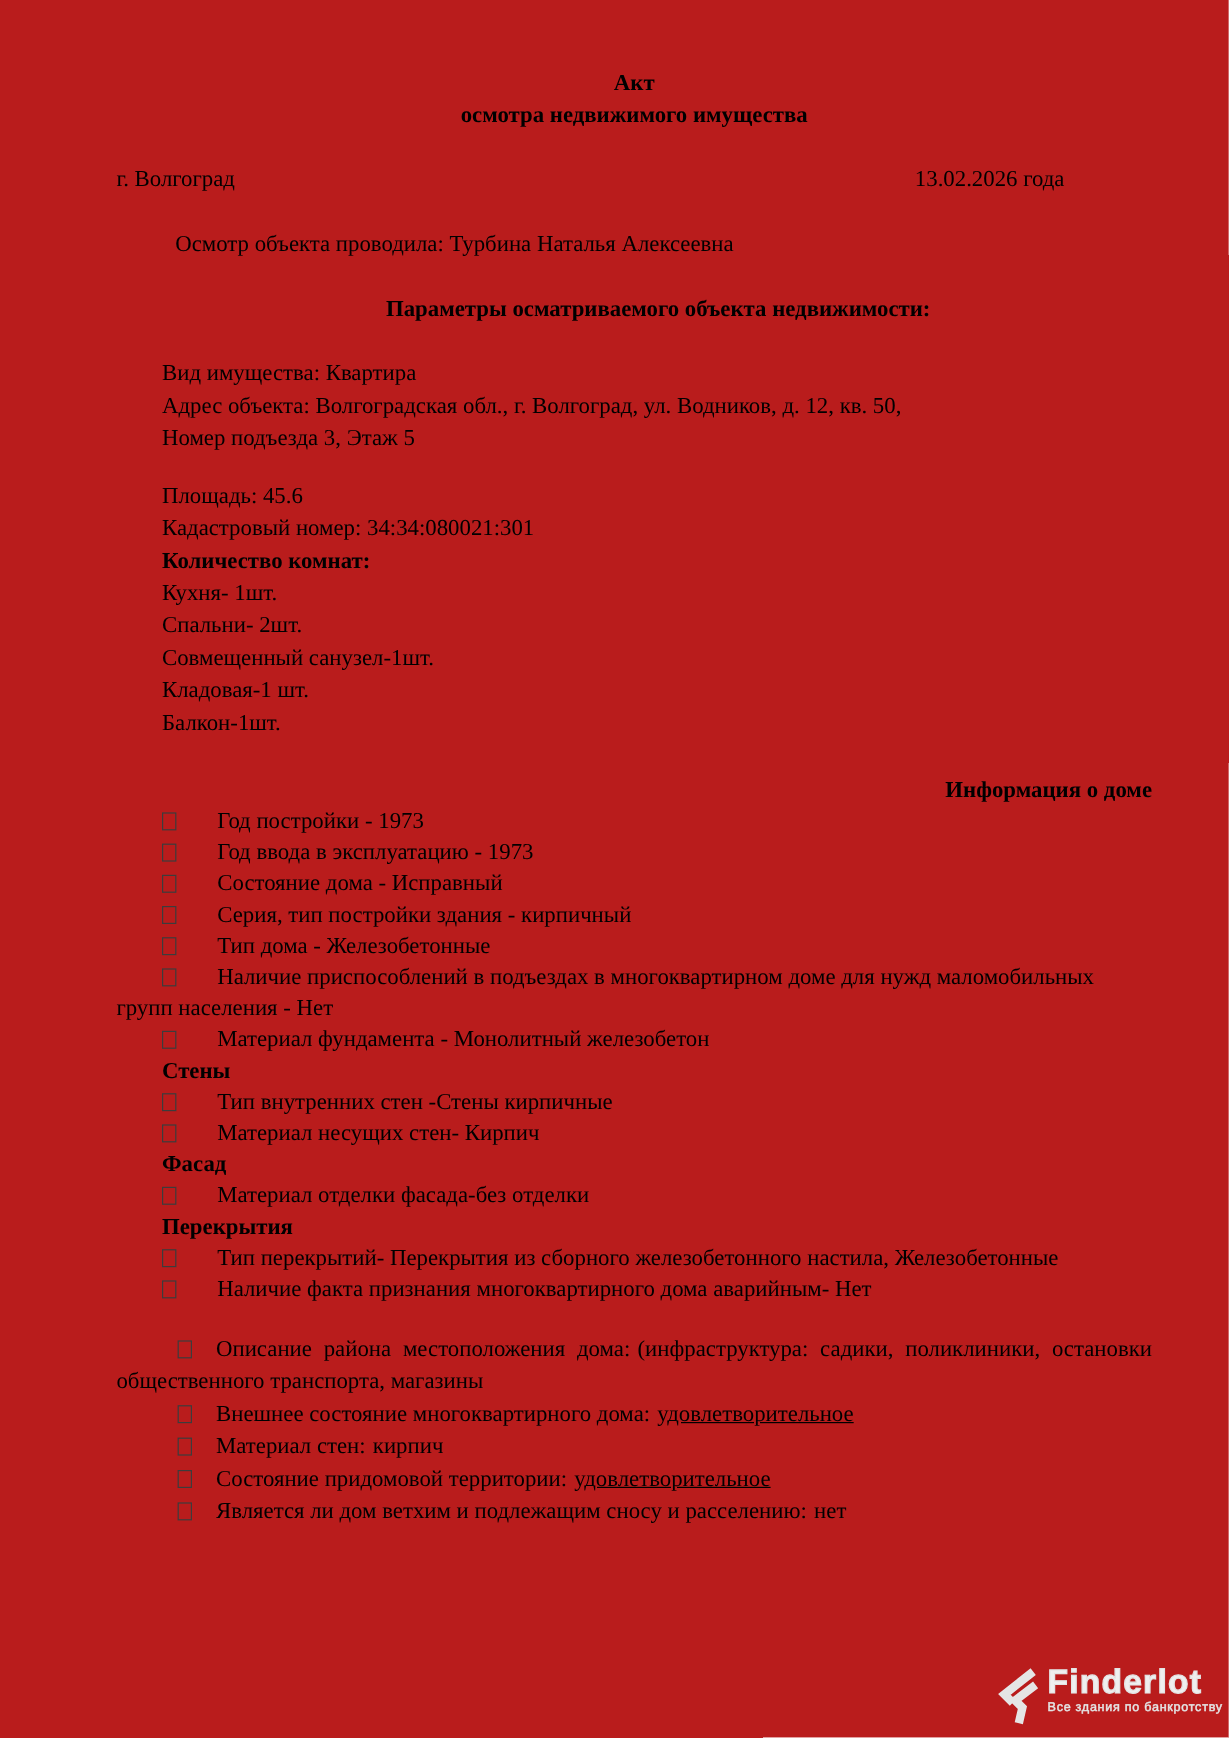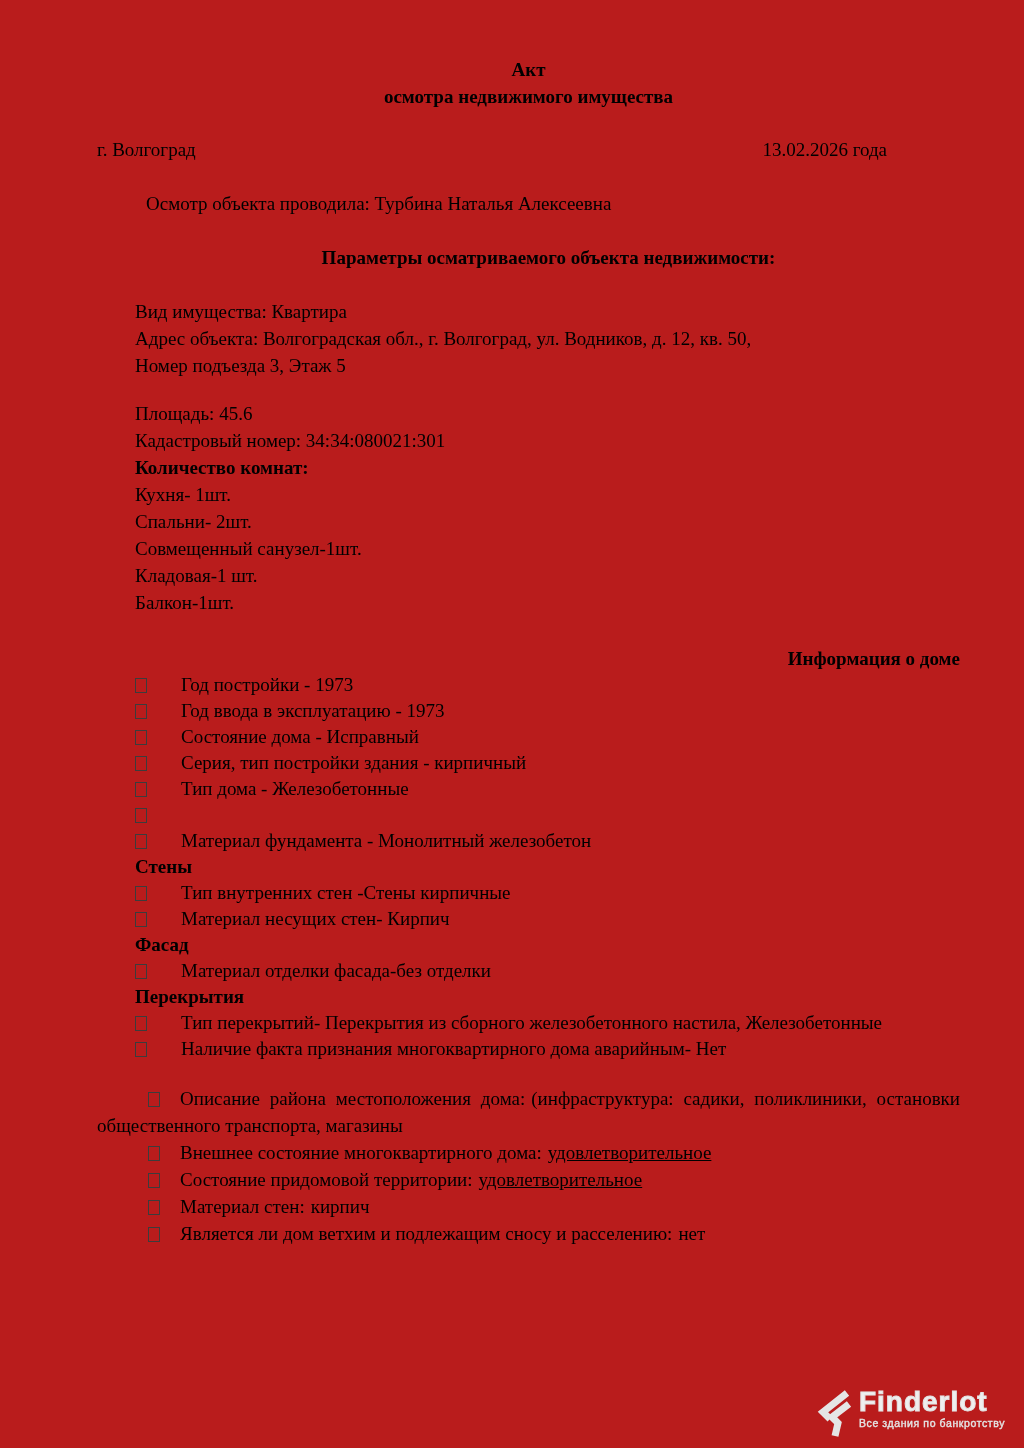--- a/index.html
+++ b/index.html
@@ -32,21 +32,21 @@
     margin-right:34px;vertical-align:-2px;background:transparent;
   }
   .assessment{margin-top:23px;}
   .assessment .chk-item{text-indent:51px;}
   .assessment .chk{margin-right:20px;}
   .justify{text-align:justify;}
   .lbl{font-weight:normal;}
   .val{margin-left:6px;}
   .val.underline{text-decoration:underline;}
   .watermark{
-    position:absolute;right:19px;bottom:8px;
+    position:absolute;right:5px;bottom:8px;
     display:flex;align-items:flex-start;gap:5px;
     user-select:none;
   }
   .wm-logo{flex:0 0 auto;margin-top:2px;}
   .wm-text{display:flex;flex-direction:column;}
   .wm-brand{
     font-family:"Liberation Sans","DejaVu Sans",sans-serif;
     font-weight:bold;font-size:28px;line-height:28px;
     color:#efefef;-webkit-text-stroke:1px #e3e3e3;
     letter-spacing:1px;
@@ -91,37 +91,37 @@
     <p class="indent">Балкон-1шт.</p>
 
     <h3 class="h-info">Информация о доме</h3>
 
     <div class="house-list">
       <p class="chk-item"><span class="chk"></span><span>Год постройки - 1973</span></p>
       <p class="chk-item"><span class="chk"></span><span>Год ввода в эксплуатацию - 1973</span></p>
       <p class="chk-item"><span class="chk"></span><span>Состояние дома - Исправный</span></p>
       <p class="chk-item"><span class="chk"></span><span>Серия, тип постройки здания - кирпичный</span></p>
       <p class="chk-item"><span class="chk"></span><span>Тип дома - Железобетонные</span></p>
-      <p class="chk-item"><span class="chk"></span></p>
+      <p class="chk-item"><span class="chk"></span><span>Наличие приспособлений в подъездах в многоквартирном доме для нужд маломобильных групп населения - Нет</span></p>
       <p class="chk-item"><span class="chk"></span><span>Материал фундамента - Монолитный железобетон</span></p>
       <p class="sub-head">Стены</p>
       <p class="chk-item"><span class="chk"></span><span>Тип внутренних стен -Стены кирпичные</span></p>
       <p class="chk-item"><span class="chk"></span><span>Материал несущих стен- Кирпич</span></p>
       <p class="sub-head">Фасад</p>
       <p class="chk-item"><span class="chk"></span><span>Материал отделки фасада-без отделки</span></p>
       <p class="sub-head">Перекрытия</p>
       <p class="chk-item"><span class="chk"></span><span>Тип перекрытий- Перекрытия из сборного железобетонного настила, Железобетонные</span></p>
       <p class="chk-item"><span class="chk"></span><span>Наличие факта признания многоквартирного дома аварийным- Нет</span></p>
     </div>
 
     <div class="assessment">
       <p class="chk-item justify"><span class="chk"></span><span class="lbl">Описание района местоположения дома:</span><span class="val">(инфраструктура: садики, поликлиники, остановки общественного транспорта, магазины</span></p>
       <p class="chk-item"><span class="chk"></span><span class="lbl">Внешнее состояние многоквартирного дома:</span><span class="val underline">удовлетворительное</span></p>
+      <p class="chk-item"><span class="chk"></span><span class="lbl">Материал стен:</span><span class="val">кирпич</span></p>
       <p class="chk-item"><span class="chk"></span><span class="lbl">Состояние придомовой территории:</span><span class="val underline">удовлетворительное</span></p>
-      <p class="chk-item"><span class="chk"></span><span class="lbl">Материал стен:</span><span class="val">кирпич</span></p>
       <p class="chk-item"><span class="chk"></span><span class="lbl">Является ли дом ветхим и подлежащим сносу и расселению:</span><span class="val">нет</span></p>
     </div>
 
   </div>
 
   <div class="watermark">
     <svg class="wm-logo" width="38" height="50" viewBox="0 0 38 50">
       <path d="M31 3 L7 22 L14 29" fill="none" stroke="#e5e5e5" stroke-width="7" stroke-linejoin="miter"></path>
       <path d="M33 14 L16 27 L22 33 L19 46" fill="none" stroke="#e5e5e5" stroke-width="7" stroke-linejoin="miter"></path>
     </svg>

